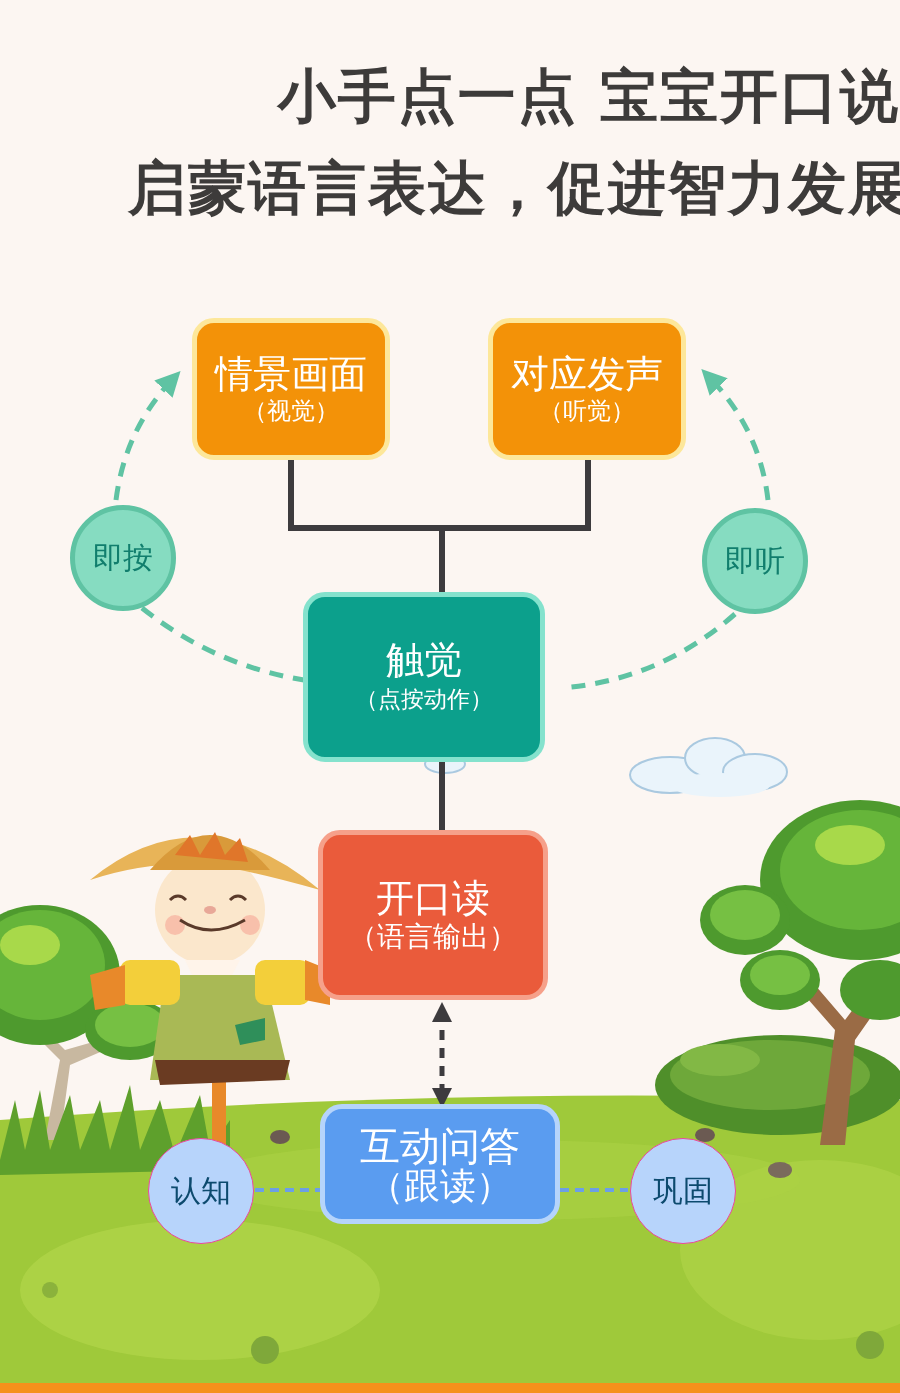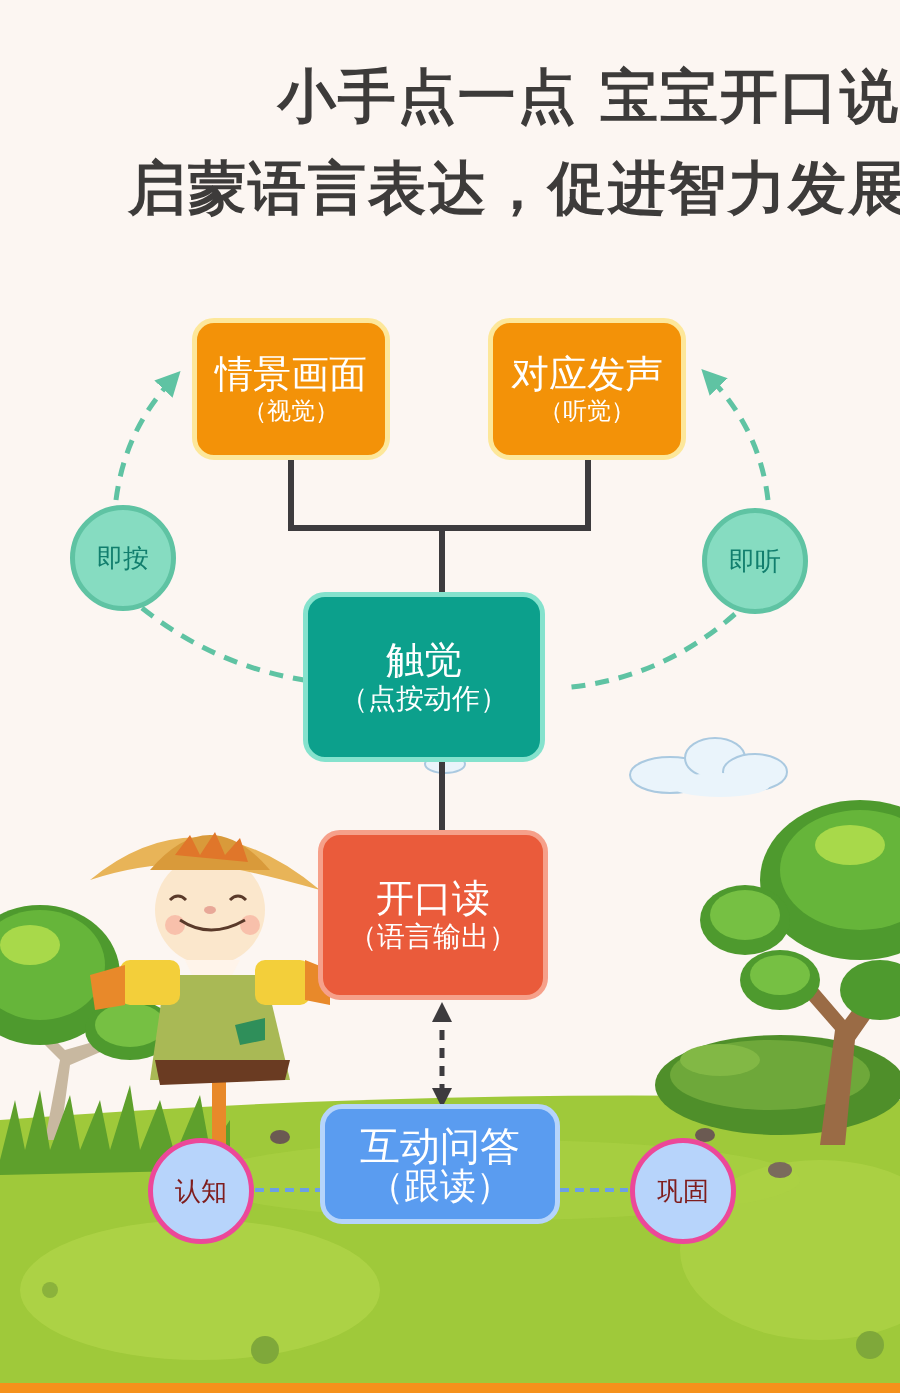--- a/index.html
+++ b/index.html
@@ -24,24 +24,24 @@
   }
   .box .t { font-size:38px; line-height:44px; }
   .box .s { font-size:24px; line-height:30px; }
   .orange { background:#f39208; border:5px solid #fde79a; }
   .teal { background:#0ca08c; border:5px solid #84e2cd; }
   .red { background:#ea5b3b; border:5px solid #f6a08a; }
   .blue { background:#5a9cf0; border:5px solid #b5d4fb; }
 
   .circle {
     position:absolute; border-radius:50%; display:flex; align-items:center;
-    justify-content:center; font-size:26px; box-sizing:border-box;
+    justify-content:center; font-size:30px; box-sizing:border-box;
   }
   .c-green { background:#86dcc1; border:5px solid #5fc3a3; color:#117e6d; }
-  .c-blue { background:#b7d4fb; border:5px solid #ec4899; color:#7f1d1d; }
+  .c-blue { background:#b7d4fb; border:1px solid #ec4899; color:#0c4a6e; }
   .strip { position:absolute; left:0; top:1383px; width:900px; height:10px; background:#f5911b; }
 </style>
 </head>
 <body>
 
 <div id="h1" class="headline">小手点一点 宝宝开口说</div>
 <div id="h2" class="headline">启蒙语言表达，促进智力发展</div>
 
 <svg class="abs" style="left:0;top:0" width="900" height="1393">
 
@@ -146,21 +146,21 @@
 <div class="box orange" style="left:192px;top:318px;width:198px;height:142px;">
   <div class="t">情景画面</div>
   <div class="s">（视觉）</div>
 </div>
 <div class="box orange" style="left:488px;top:318px;width:198px;height:142px;">
   <div class="t">对应发声</div>
   <div class="s">（听觉）</div>
 </div>
 <div class="box teal" style="left:303px;top:592px;width:242px;height:170px;">
   <div class="t">触觉</div>
-  <div class="s" style="font-size:28px;line-height:34px">（点按动作）</div>
+  <div class="s" style="font-size:23px;line-height:34px">（点按动作）</div>
 </div>
 <div class="box red" style="left:318px;top:830px;width:230px;height:170px;">
   <div class="t">开口读</div>
   <div class="s" style="font-size:28px;line-height:34px">（语言输出）</div>
 </div>
 <div class="box blue" style="left:320px;top:1104px;width:240px;height:120px;">
   <div class="t" style="font-size:40px">互动问答</div>
   <div class="s" style="font-size:36px;line-height:36px">（跟读）</div>
 </div>
 

